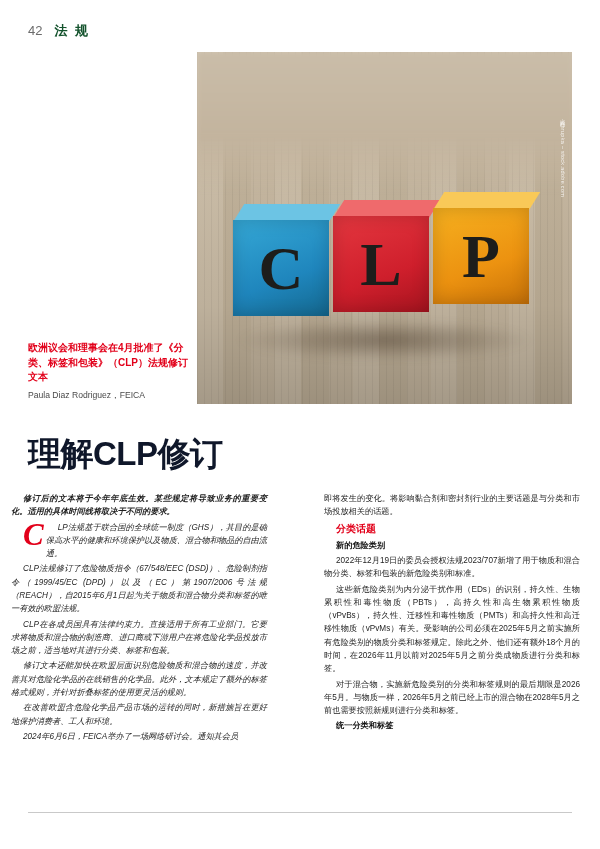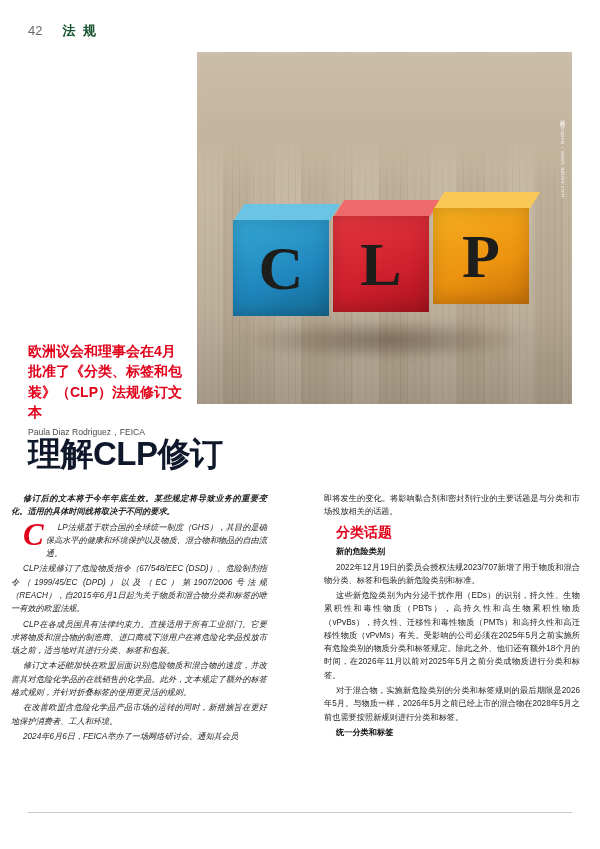--- a/index.html
+++ b/index.html
@@ -14,21 +14,21 @@
     color: #1a1a1a;
     overflow: hidden;
   }
 
   
   .page-header {
     position: absolute;
     top: 22px; left: 28px;
     display: flex;
     align-items: baseline;
-    gap: 20px;
+    gap: 12px;
   }
   .folio {
     font-size: 13px;
     color: #6b6b6b;
     font-weight: 400;
   }
   .section-title {
     font-size: 13px;
     font-weight: bold;
     color: #14532d;
@@ -121,21 +121,21 @@
     letter-spacing: 0.3px;
   }
 
   
   .caption-block {
     position: absolute;
     left: 28px; top: 341px;
     width: 160px;
   }
   .caption-lead {
-    font-size: 14px;
+    font-size: 10px;
     font-weight: bold;
     color: #e2001a;
     line-height: 1.45;
     margin: 0 0 4px 0;
   }
   .caption-author {
     font-size: 8.6px;
     color: #4a4a4a;
     line-height: 1.4;
     margin: 0;
@@ -187,21 +187,21 @@
     font-family: "Liberation Serif", serif;
     font-weight: bold;
     font-size: 31px;
     line-height: 26px;
     color: #e2001a;
     padding-right: 2px;
     margin-top: 1px;
   }
 
   .subhead {
-    font-size: 14px;
+    font-size: 10px;
     font-weight: bold;
     color: #e2001a;
     margin: 9px 0 4px 0;
     text-indent: 0;
   }
   .subhead-black {
     font-size: 8.2px;
     font-weight: bold;
     color: #111;
     margin: 8px 0 2px 0;

